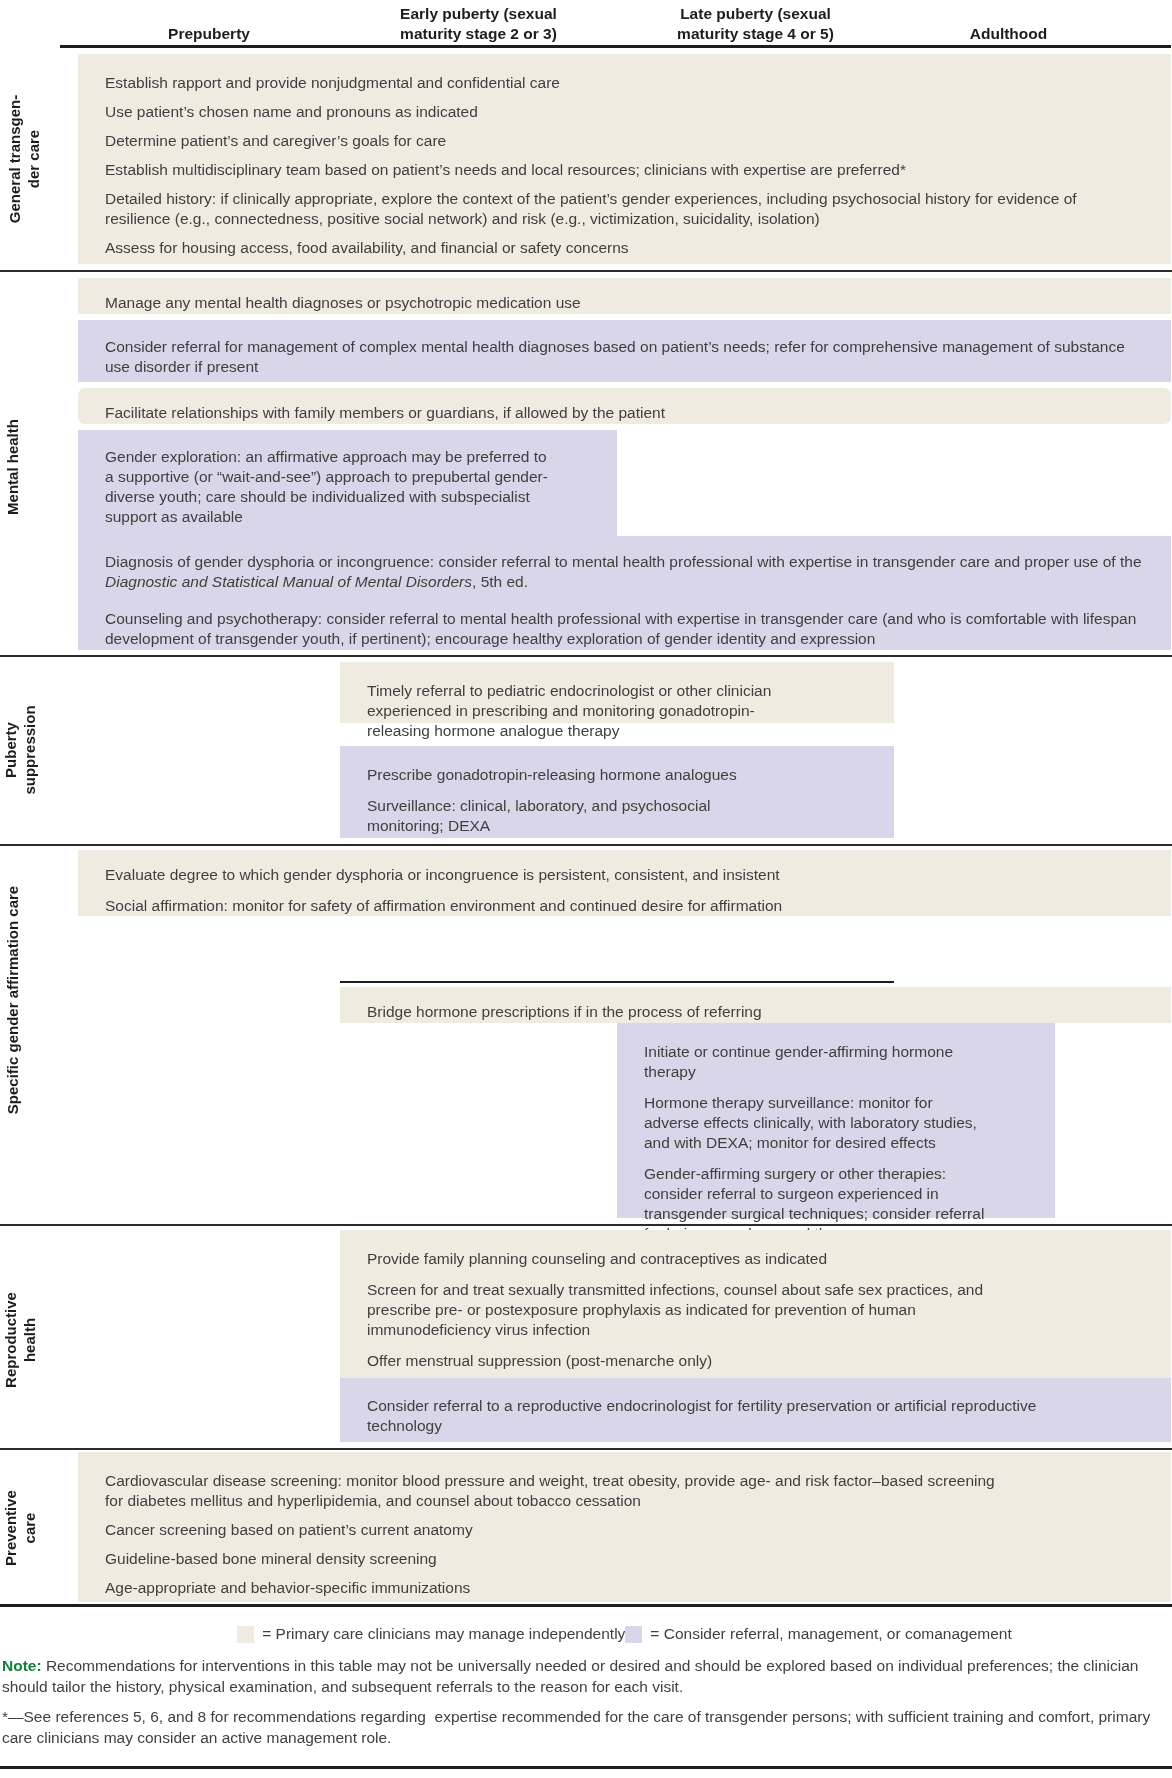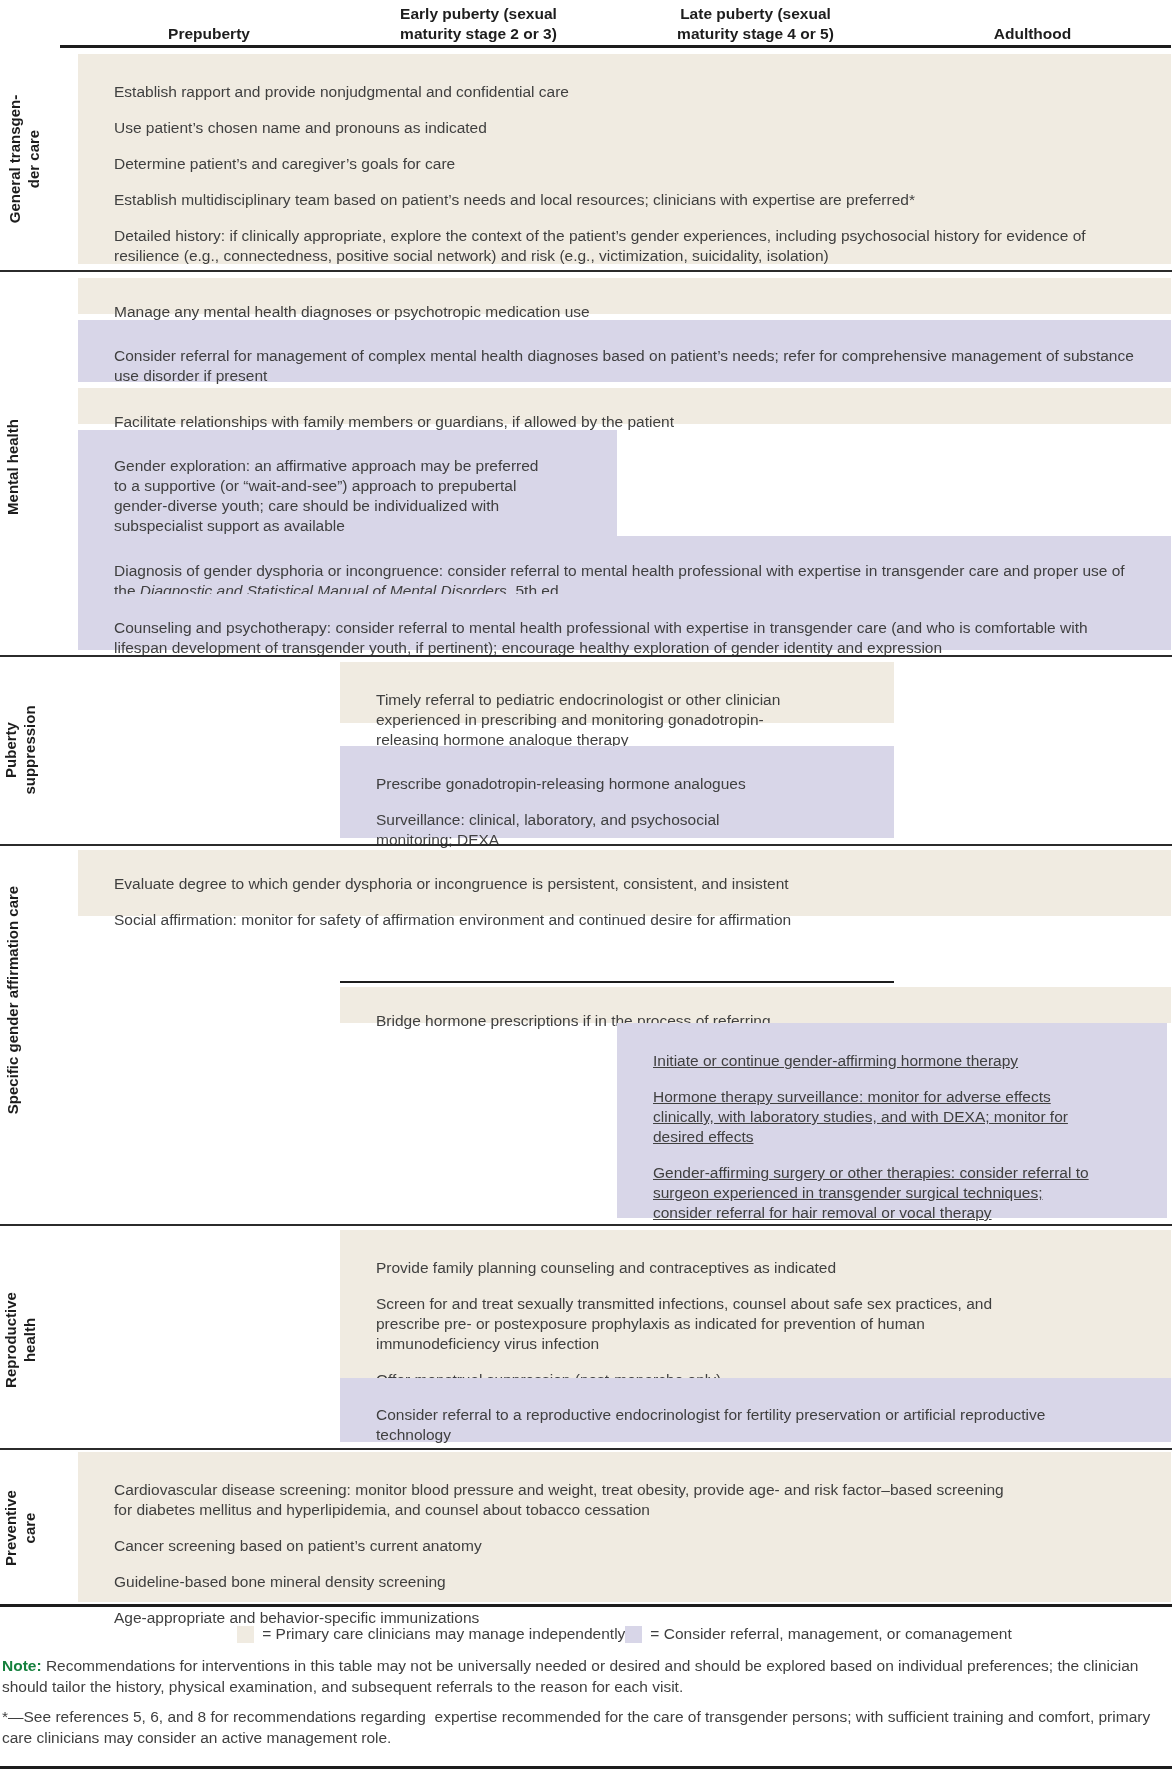--- a/index.html
+++ b/index.html
@@ -12,21 +12,21 @@
     position:absolute;top:2px;height:42px;display:flex;align-items:flex-end;justify-content:center;
     font-weight:bold;color:#1d1d1d;font-size:15.5px;line-height:20px;text-align:center;
   }
   .colhead .inner{display:block;max-width:212px;margin:0 auto;}
   .rule{position:absolute;background:#1d1d1d;}
   .divider{position:absolute;left:0;width:1172px;height:2px;background:#2b2b2b;}
   
   .blk{position:absolute;font-size:15.5px;line-height:20px;color:#3f3f3f;box-sizing:border-box;}
   .beige{background:#f0ebe1;}
   .purple{background:#d8d6e8;}
-  .blk p{margin:16px;}
+  .blk p{margin:7px;}
   .blk p + p{margin-top:11px;}
   .blk.tight p + p{margin-top:9px;}
   .it{font-style:italic;}
   
   .vlabel{
     position:absolute;font-weight:bold;color:#1d1d1d;font-size:15px;line-height:19px;
     text-align:center;white-space:nowrap;transform:translate(-50%,-50%) rotate(-90deg);
   }
   
   .legend{
@@ -46,21 +46,21 @@
 
   <div class="colhead" style="left:78px;width:262px;">
       <span class="inner">Prepuberty</span>
     </div>
   <div class="colhead" style="left:340px;width:277px;">
       <span class="inner">Early puberty (sexual maturity stage 2 or 3)</span>
     </div>
   <div class="colhead" style="left:617px;width:277px;">
       <span class="inner">Late puberty (sexual maturity stage 4 or 5)</span>
     </div>
-  <div class="colhead" style="left:894px;width:277px;">
+  <div class="colhead" style="left:870px;width:277px;">
       <span class="inner">Adulthood</span>
     </div>
   <div class="rule" style="left:60px;top:45px;width:1111px;height:3px;"></div>
 
   <div class="vlabel" style="left:24px;top:159px;">
     <div>General transgen-</div>
     <div>der care</div>
   </div>
   <div class="blk beige tight" style="left:78px;top:54px;width:1093px;height:210px;padding:12px 20px;">
     <p>Establish rapport and provide nonjudgmental and confidential care</p>
@@ -74,21 +74,21 @@
 
   <div class="vlabel" style="left:12px;top:467px;">
     <div>Mental health</div>
   </div>
   <div class="blk beige" style="left:78px;top:278px;width:1093px;height:36px;padding:8px 20px;">
     <p>Manage any mental health diagnoses or psychotropic medication use</p>
   </div>
   <div class="blk purple" style="left:78px;top:320px;width:1093px;height:62px;padding:10px 20px;">
     <p>Consider referral for management of complex mental health diagnoses based on patient’s needs; refer for comprehensive management of substance use disorder if present</p>
   </div>
-  <div class="blk beige" style="left:78px;top:388px;width:1093px;height:36px;padding:8px 20px;">
+  <div class="blk beige" style="left:78px;top:388px;width:1093px;height:36px;padding:8px 20px;border-radius:7px;">
     <p>Facilitate relationships with family members or guardians, if allowed by the patient</p>
   </div>
   <div class="blk purple" style="left:78px;top:430px;width:539px;height:106px;padding:10px 60px 10px 20px;">
     <p>Gender exploration: an affirmative approach may be preferred to a supportive (or “wait-and-see”) approach to prepubertal gender-diverse youth; care should be individualized with subspecialist support as available</p>
   </div>
   <div class="blk purple" style="left:78px;top:536px;width:1093px;height:58px;padding:9px 20px;">
     <p><span>Diagnosis of gender dysphoria or incongruence: consider referral to mental health professional with expertise in transgender care and proper use of the </span><span class="it">Diagnostic and Statistical Manual of Mental Disorders</span><span>, 5th ed.</span></p>
   </div>
   <div class="blk purple" style="left:78px;top:594px;width:1093px;height:56px;padding:8px 20px;">
     <p>Counseling and psychotherapy: consider referral to mental health professional with expertise in transgender care (and who is comfortable with lifespan development of transgender youth, if pertinent); encourage healthy exploration of gender identity and expression</p>
@@ -112,21 +112,21 @@
     <div>Specific gender affirmation care</div>
   </div>
   <div class="blk beige" style="left:78px;top:850px;width:1093px;height:66px;padding:8px 20px;">
     <p>Evaluate degree to which gender dysphoria or incongruence is persistent, consistent, and insistent</p>
     <p>Social affirmation: monitor for safety of affirmation environment and continued desire for affirmation</p>
   </div>
   <div class="rule" style="left:340px;top:981px;width:554px;height:2px;"></div>
   <div class="blk beige" style="left:340px;top:987px;width:831px;height:36px;padding:8px 20px;">
     <p>Bridge hormone prescriptions if in the process of referring</p>
   </div>
-  <div class="blk purple" style="left:617px;top:1023px;width:550px;height:195px;padding:12px 60px 12px 20px;text-decoration:underline;">
+  <div class="blk purple" style="left:617px;top:1023px;width:438px;height:195px;padding:12px 60px 12px 20px;">
     <p>Initiate or continue gender-affirming hormone therapy</p>
     <p>Hormone therapy surveillance: monitor for adverse effects clinically, with laboratory studies, and with DEXA; monitor for desired effects</p>
     <p>Gender-affirming surgery or other therapies: consider referral to surgeon experienced in transgender surgical techniques; consider referral for hair removal or vocal therapy</p>
   </div>
   <div class="divider" style="top:1224px;"></div>
 
   <div class="vlabel" style="left:20px;top:1340px;">
     <div>Reproductive</div>
     <div>health</div>
   </div>

